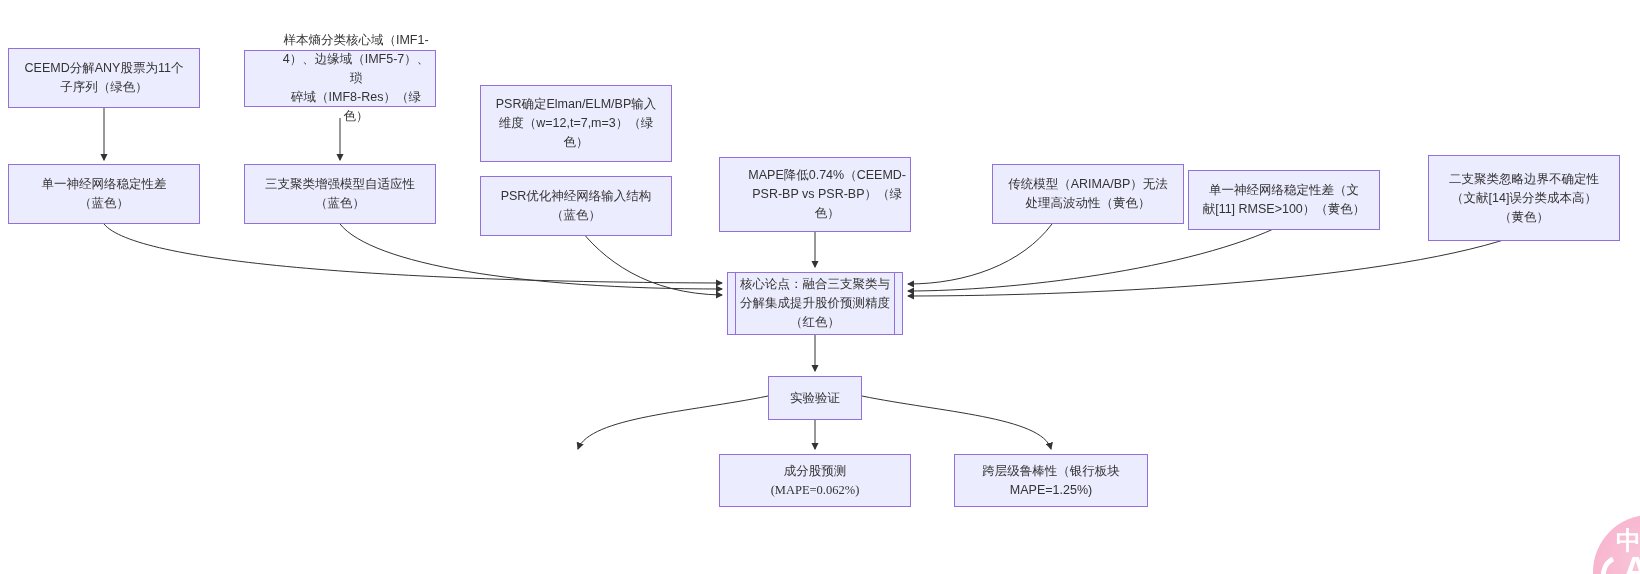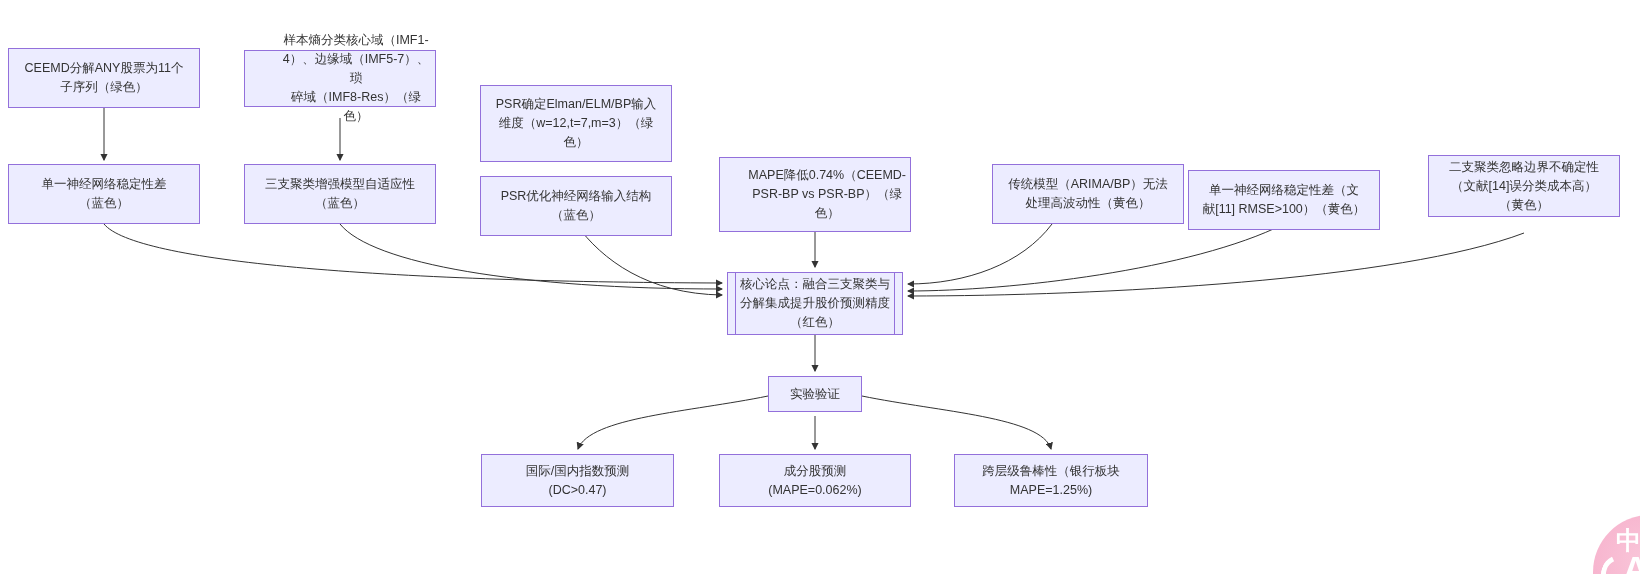--- a/index.html
+++ b/index.html
@@ -156,41 +156,37 @@
 色）</span>
   </div>
   <div class="node" style="left:992px; top:164px; width:192px; height:60px;">
     <span>传统模型（ARIMA/BP）无法
 处理高波动性（黄色）</span>
   </div>
   <div class="node" style="left:1188px; top:164px; width:192px; height:60px;margin-top:6px;">
     <span>单一神经网络稳定性差（文
 献[11] RMSE&gt;100）（黄色）</span>
   </div>
-  <div class="node" style="left:1428px; top:155px; width:192px; height:62px;">
+  <div class="node" style="left:1428px; top:155px; width:192px; height:86px;">
     <span>二支聚类忽略边界不确定性
 （文献[14]误分类成本高）
 （黄色）</span>
   </div>
 
   <div class="node subroutine" style="left:727px; top:272px; width:176px; height:63px;align-items:center;">
     <span>核心论点：融合三支聚类与
 分解集成提升股价预测精度
 （红色）</span>
   </div>
 
-  <div class="node" style="left:768px; top:376px; width:94px; height:36px;">
+  <div class="node" style="left:768px; top:376px; width:94px; height:44px;">
     <span>实验验证</span>
   </div>
 
-  <div class="node" style="left:481px; top:454px; width:193px; height:53px;">
-    <span>国际/国内指数预测
-(DC&gt;0.47)</span>
-  </div>
-  <div class="node" style="left:719px; top:454px; width:192px; height:53px;">
+  <div class="node" style="left:719px; top:454px; width:192px; height:53px;font-family:Liberation Serif, serif;">
     <span>成分股预测
 (MAPE=0.062%)</span>
   </div>
   <div class="node" style="left:954px; top:454px; width:194px; height:53px;align-items:center;">
     <span>跨层级鲁棒性（银行板块
 MAPE=1.25%)</span>
   </div>
 
 </div>
 

